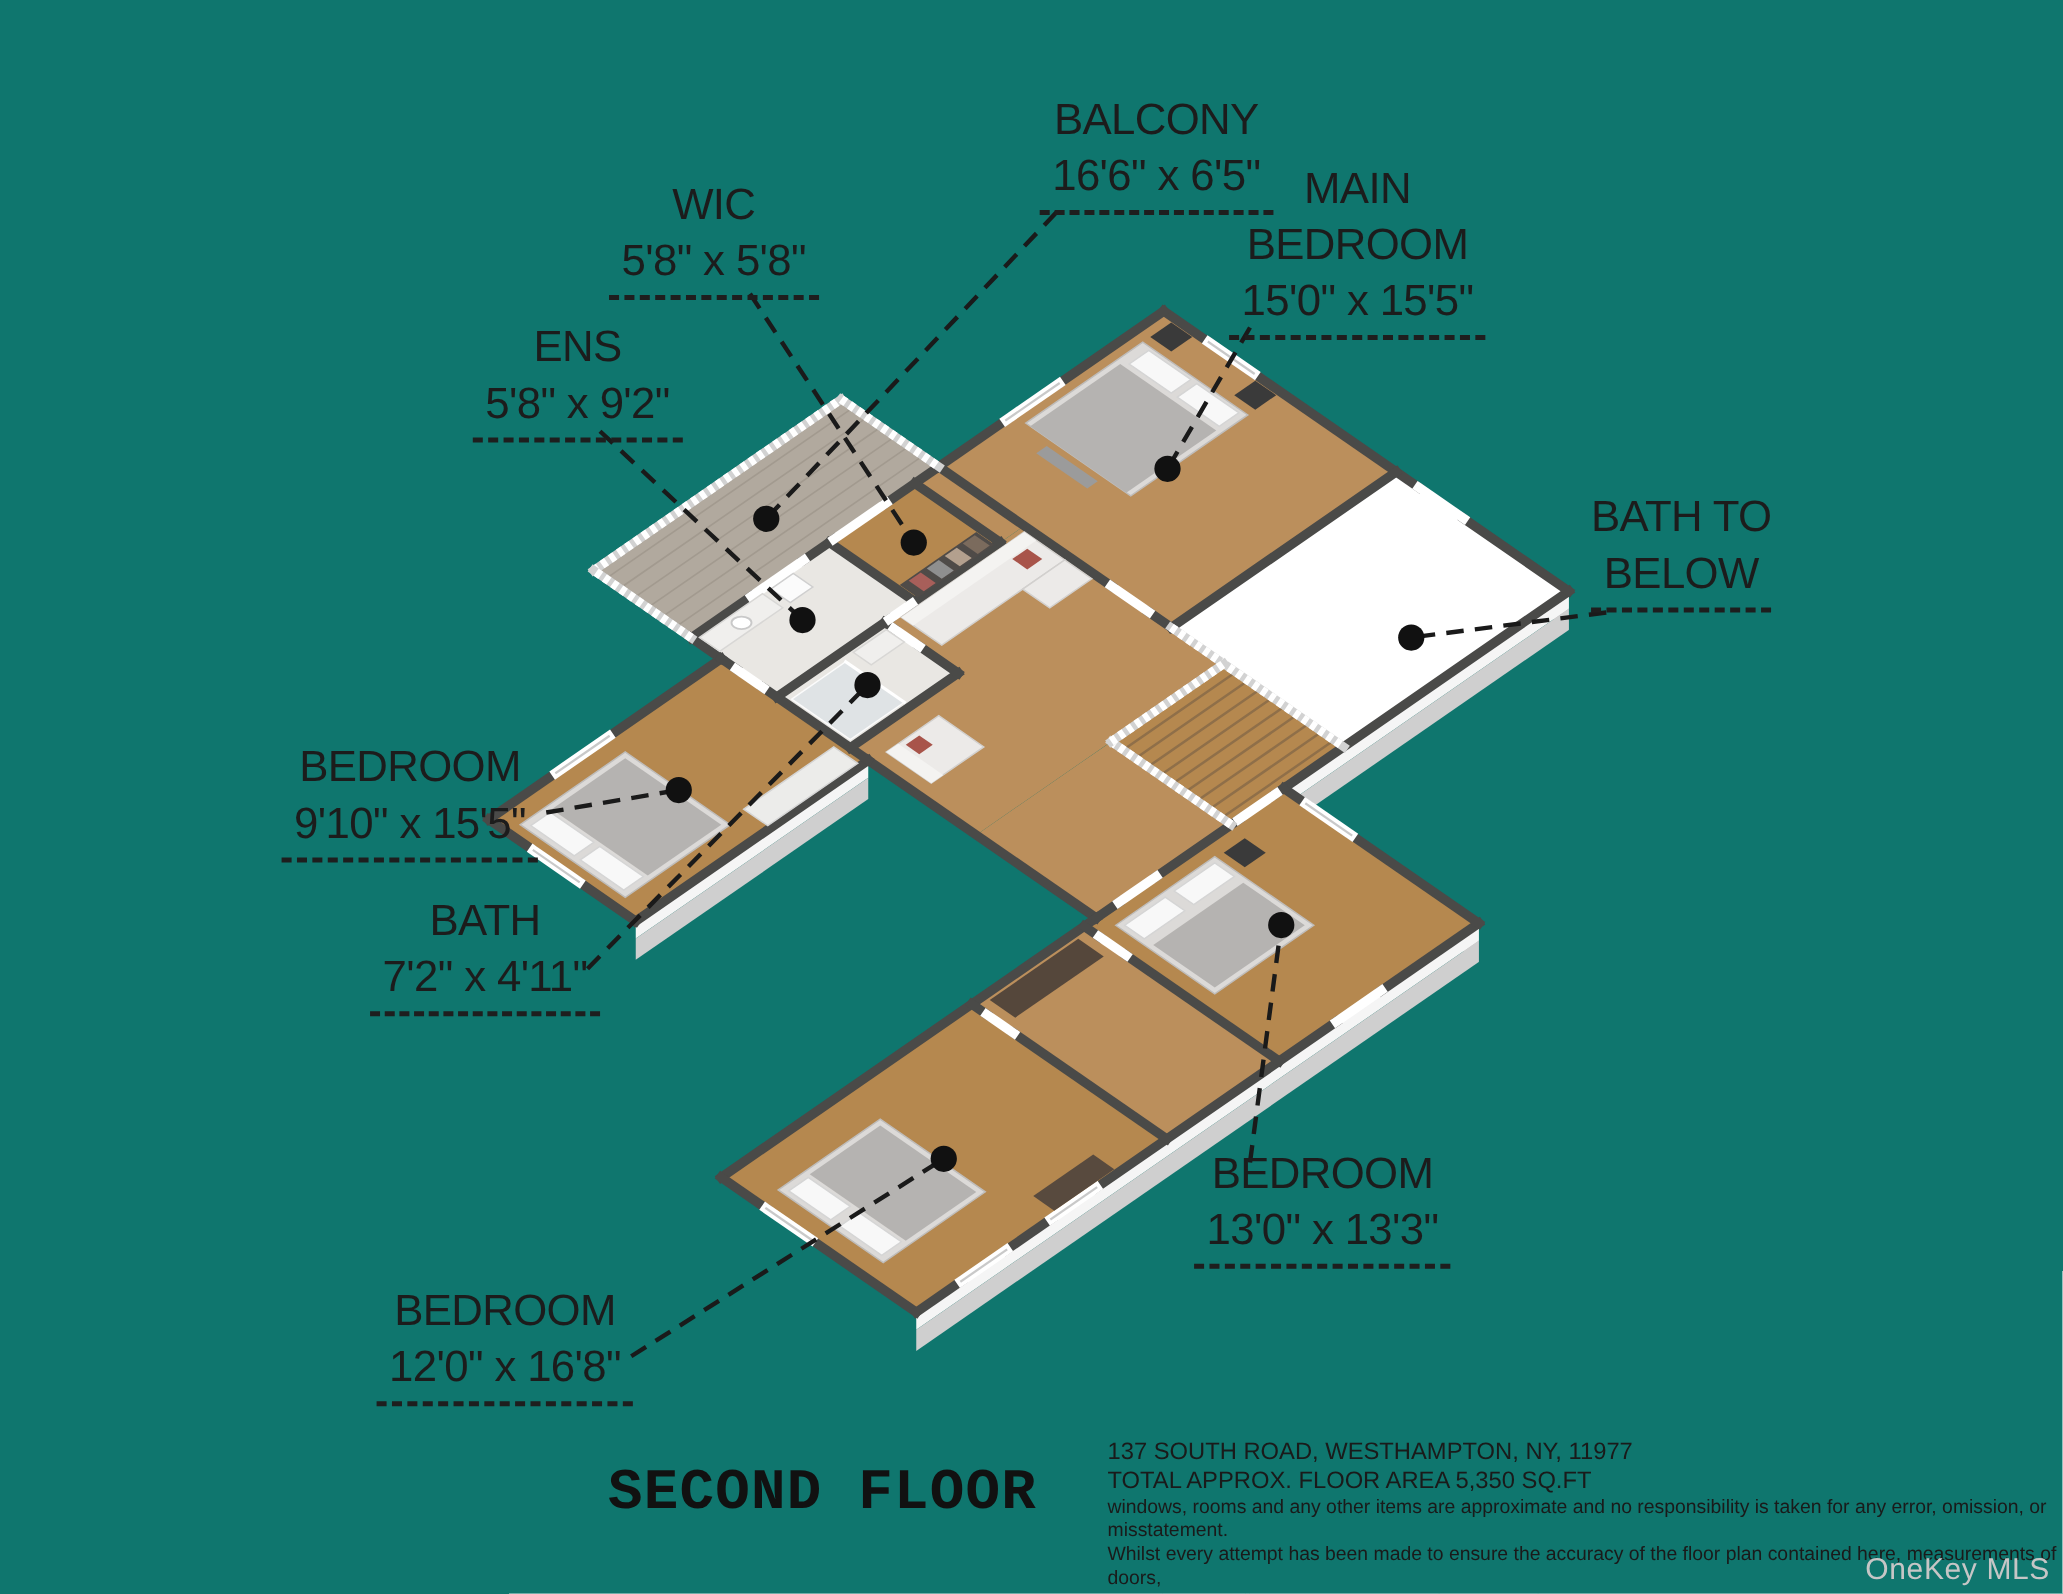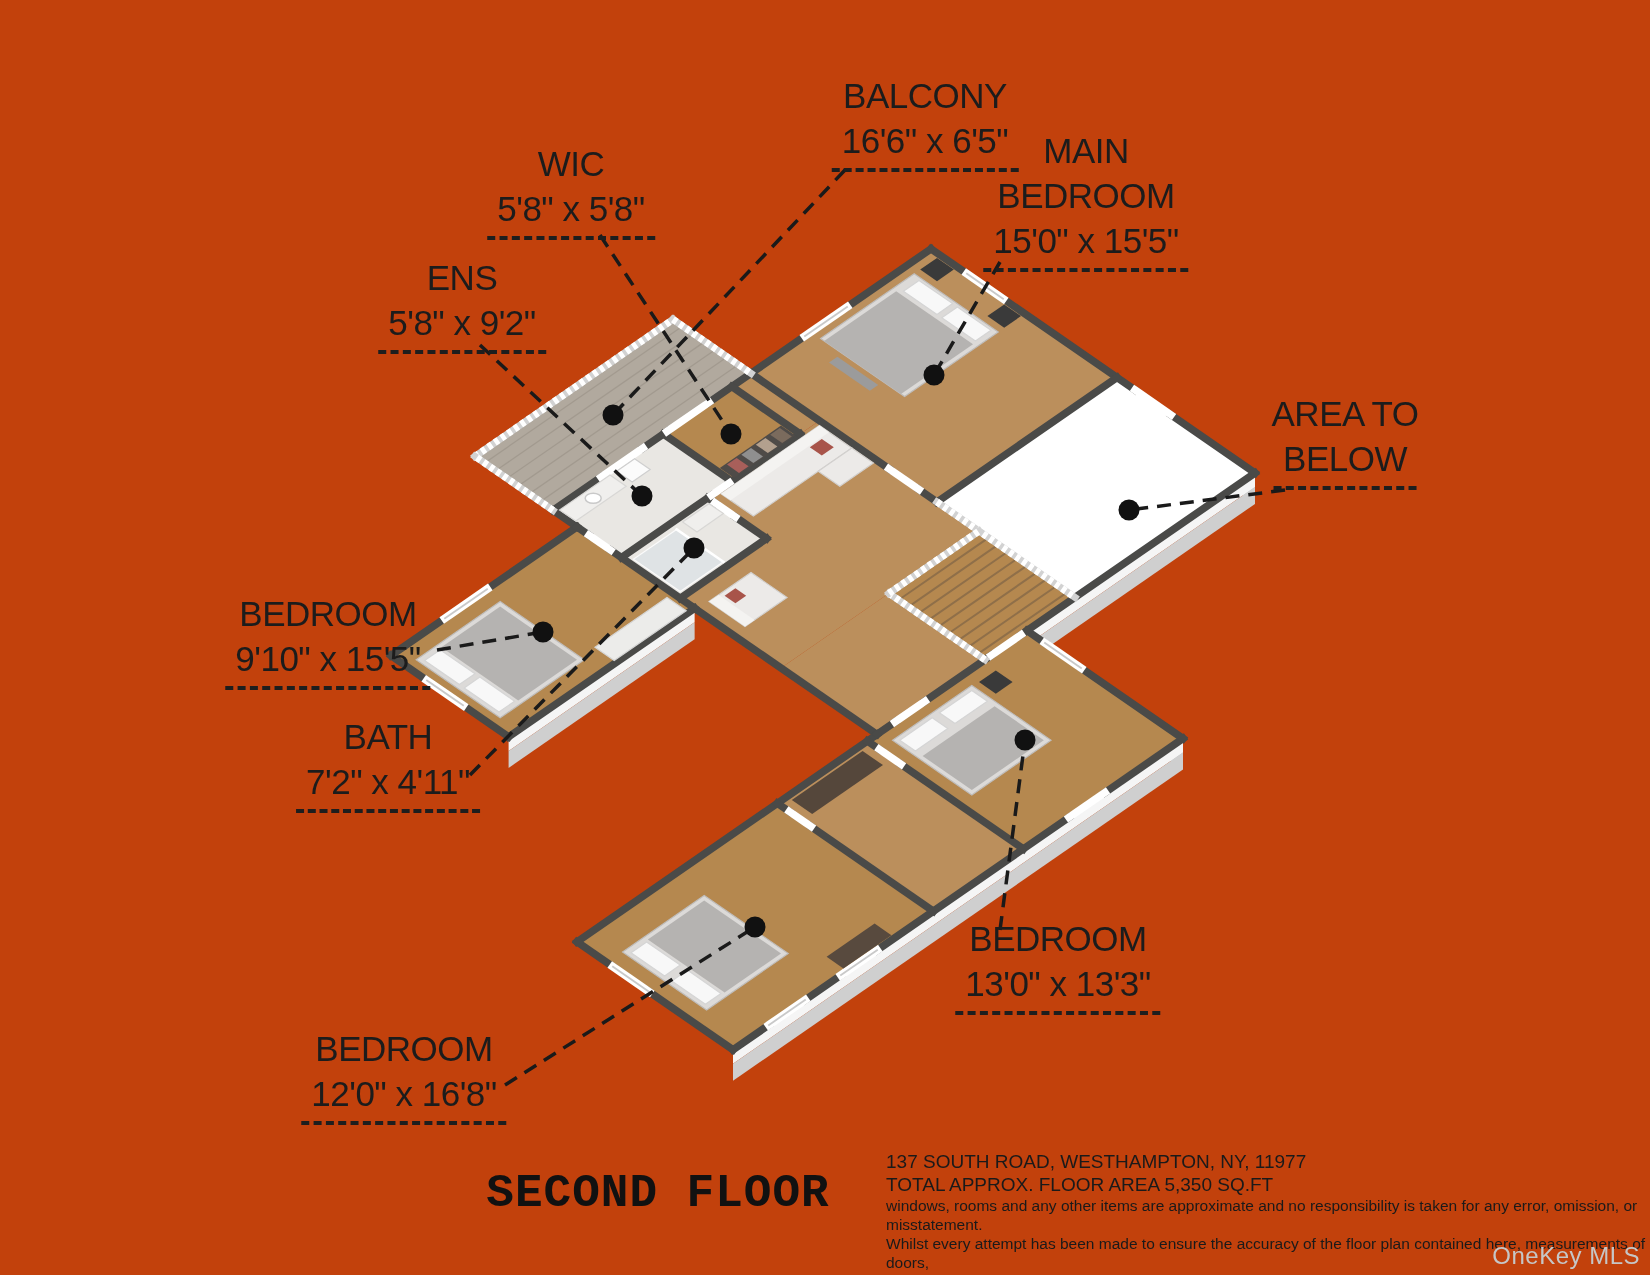--- a/index.html
+++ b/index.html
@@ -1,17 +1,17 @@
 <!DOCTYPE html>
 <html><head>
 <meta charset="utf-8">
 <style>
   html,body{margin:0;padding:0;background:#ffffff;}
   #stage{
-    position:relative; width:1650px; height:1275px; background:#c2410c;
+    position:relative; width:1650px; height:1275px; background:#0f766e;
     overflow:hidden; font-family:"Liberation Sans", sans-serif;
   }
   #plan-svg{position:absolute; left:0; top:0;}
   .rlabel{
     position:absolute; transform:translateX(-50%); text-align:center;
     font-size:35px; color:#1c1c1c; line-height:45px; white-space:nowrap;
     letter-spacing:-0.5px;
   }
   .rdims span, .ul span{
     display:inline-block; border-bottom:4px dashed #1e1e1e; padding:0 10px 5px;
@@ -236,21 +236,21 @@
     <div class="rname">BEDROOM</div>
     <div class="rdims"><span>15'0" x 15'5"</span></div>
   </div>
 
   <div class="rlabel" style="left:462px; top:255px">
     <div class="rname">ENS</div>
     <div class="rdims"><span>5'8" x 9'2"</span></div>
   </div>
 
   <div class="rlabel" style="left:1345px; top:391px">
-    <div class="rname">AREA TO</div>
+    <div class="rname">BATH TO</div>
     <div class="ul"><span>BELOW</span></div>
   </div>
 
   <div class="rlabel" style="left:328px; top:591px">
     <div class="rname">BEDROOM</div>
     <div class="rdims"><span>9'10" x 15'5"</span></div>
   </div>
 
   <div class="rlabel" style="left:388px; top:714px">
     <div class="rname">BATH</div>

